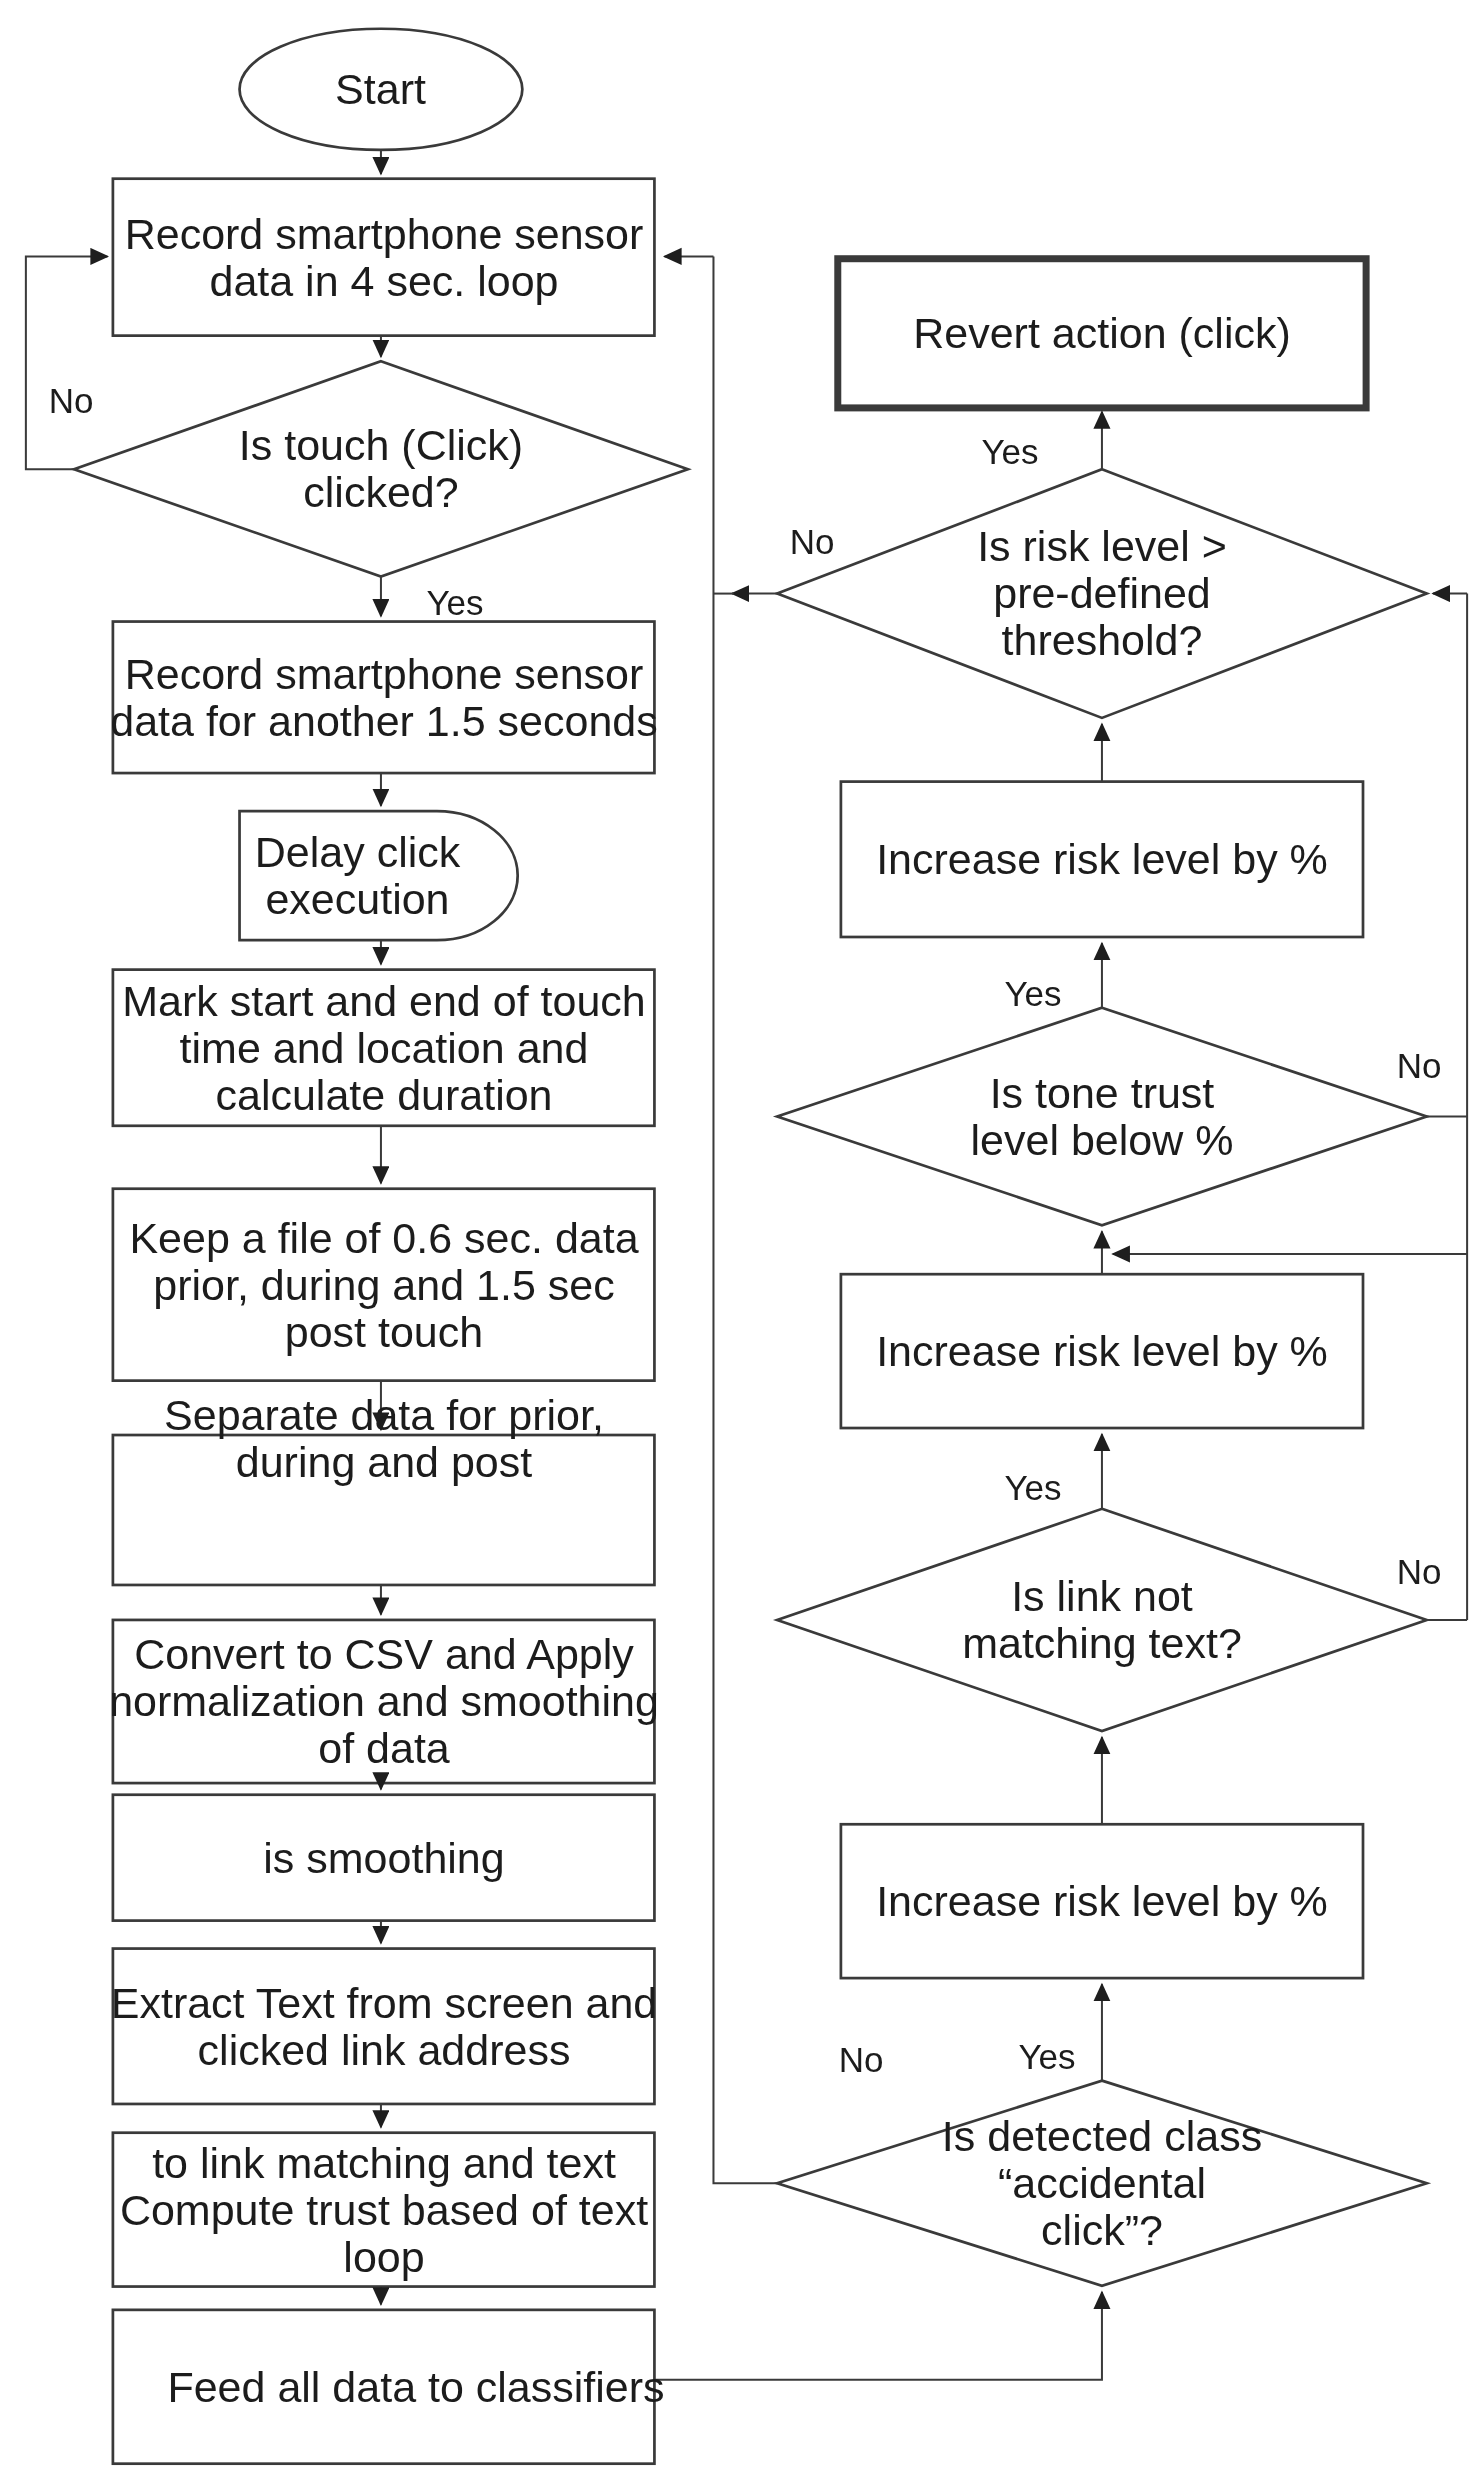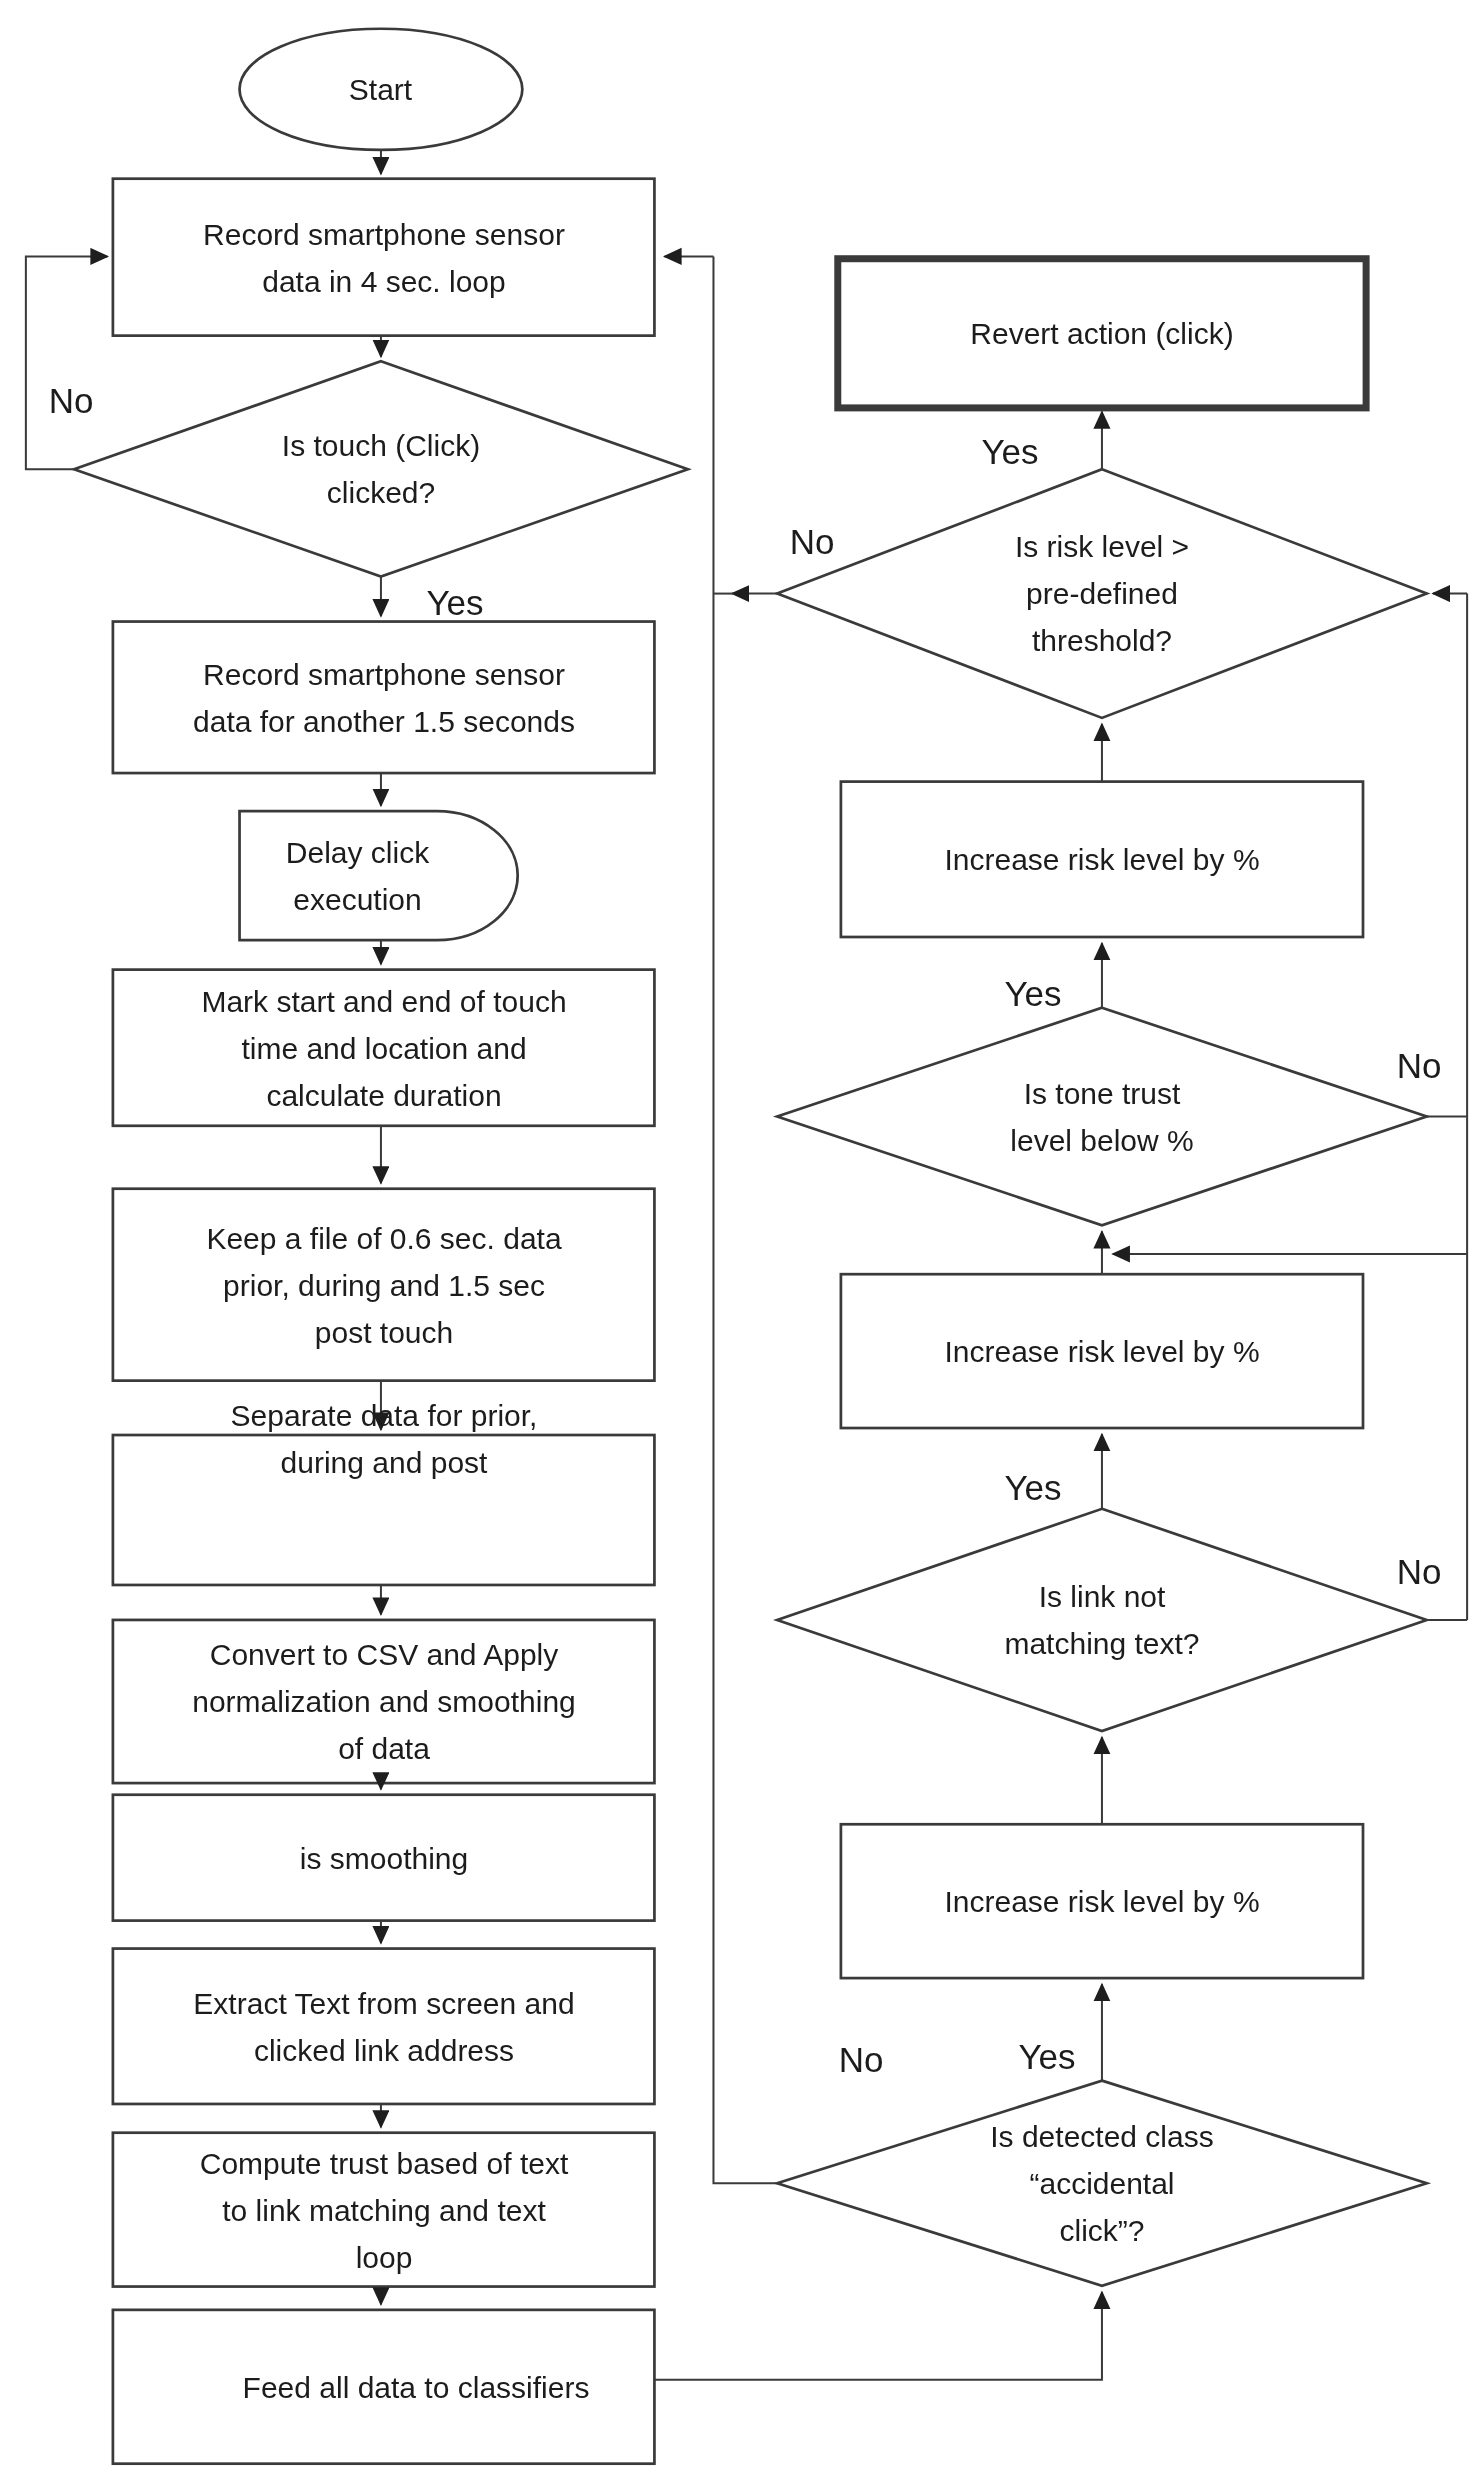--- a/index.html
+++ b/index.html
@@ -19,21 +19,21 @@
   }
   svg.layer{position:absolute;left:0;top:0;}
   .shape{fill:none;stroke:var(--line);stroke-width:3.5px;}
   .shape.thick{stroke-width:9px;}
   .wire{fill:none;stroke:var(--line);stroke-width:2.6px;}
   .node{
     position:absolute;
     display:flex;flex-direction:column;
     align-items:center;justify-content:center;
     text-align:center;
-    font-size:30px;line-height:47px;
+    font-size:43px;line-height:47px;
     white-space:nowrap;
   }
   .node span{display:block;}
   .lbl{
     position:absolute;
     transform:translate(-50%,-50%);
     font-size:35px;line-height:1;
     white-space:nowrap;
     margin-top:8px;
   }
@@ -158,22 +158,22 @@
   <div class="node" style="left:113px;top:1795px;width:542px;height:126px">
     <span>is smoothing</span>
   </div>
 
   <div class="node" style="left:113px;top:1949px;width:542px;height:155px">
     <span>Extract Text from screen and</span>
     <span>clicked link address</span>
   </div>
 
   <div class="node" style="left:113px;top:2133px;width:542px;height:154px">
+    <span>to link matching and text</span>
     <span>Compute trust based of text</span>
-    <span>to link matching and text</span>
     <span>loop</span>
   </div>
 
   <div class="node" style="left:113px;top:2310px;width:606px;height:154px">
     <span>Feed all data to classifiers</span>
   </div>
 
   <div class="node" style="left:838px;top:259px;width:528px;height:149px">
     <span>Revert action (click)</span>
   </div>

